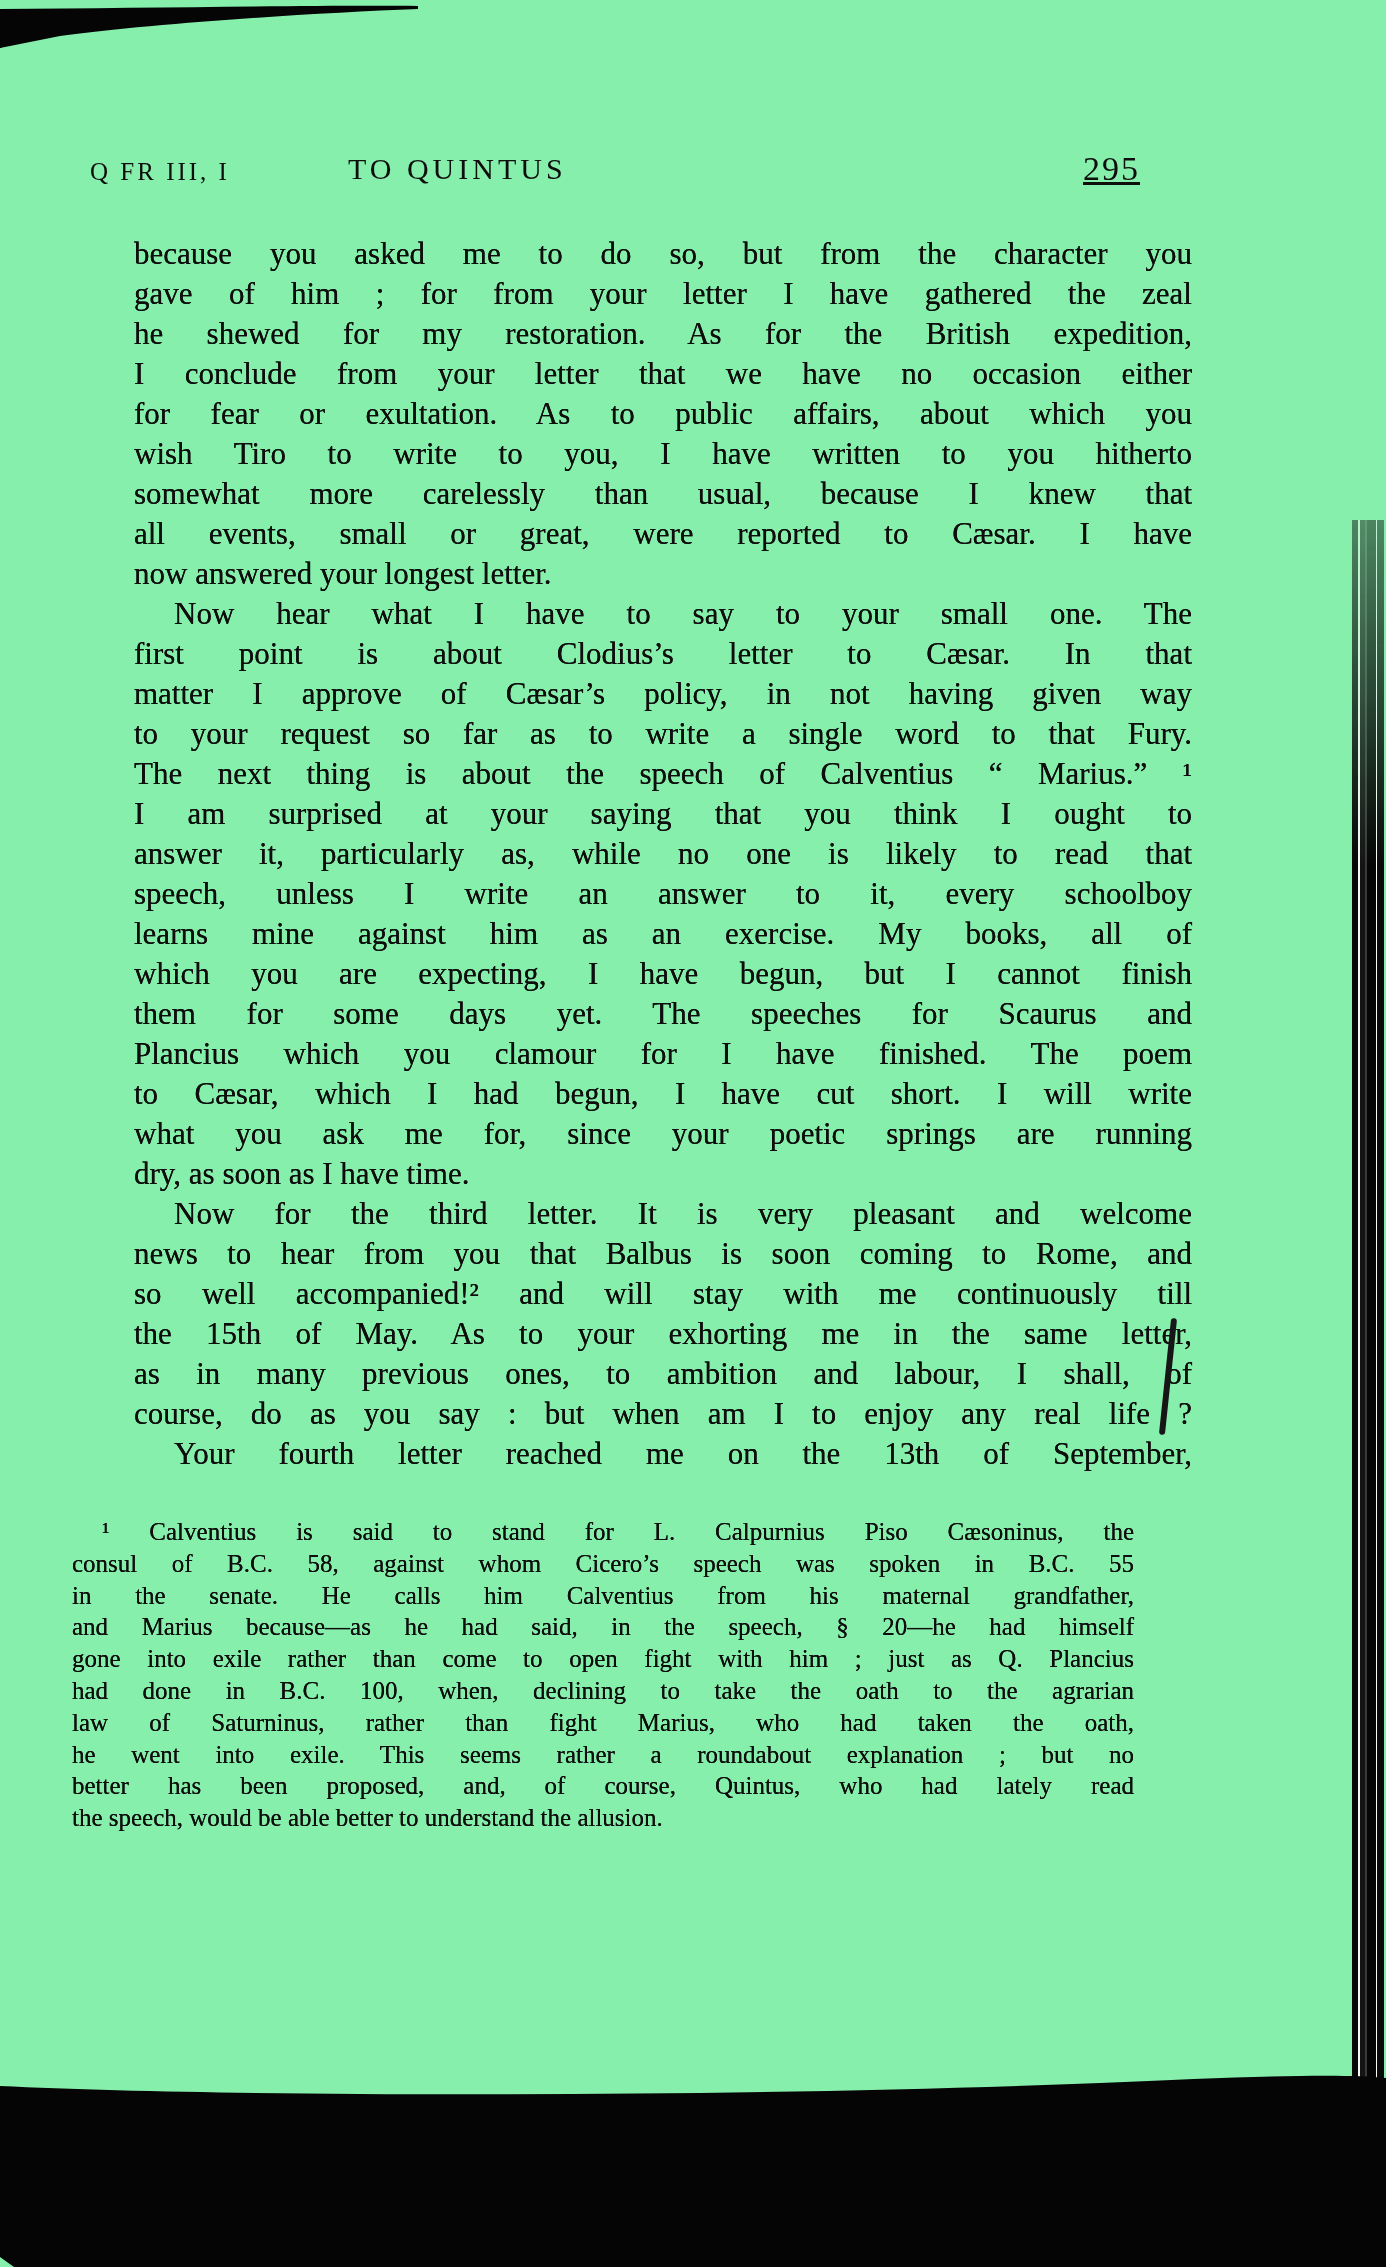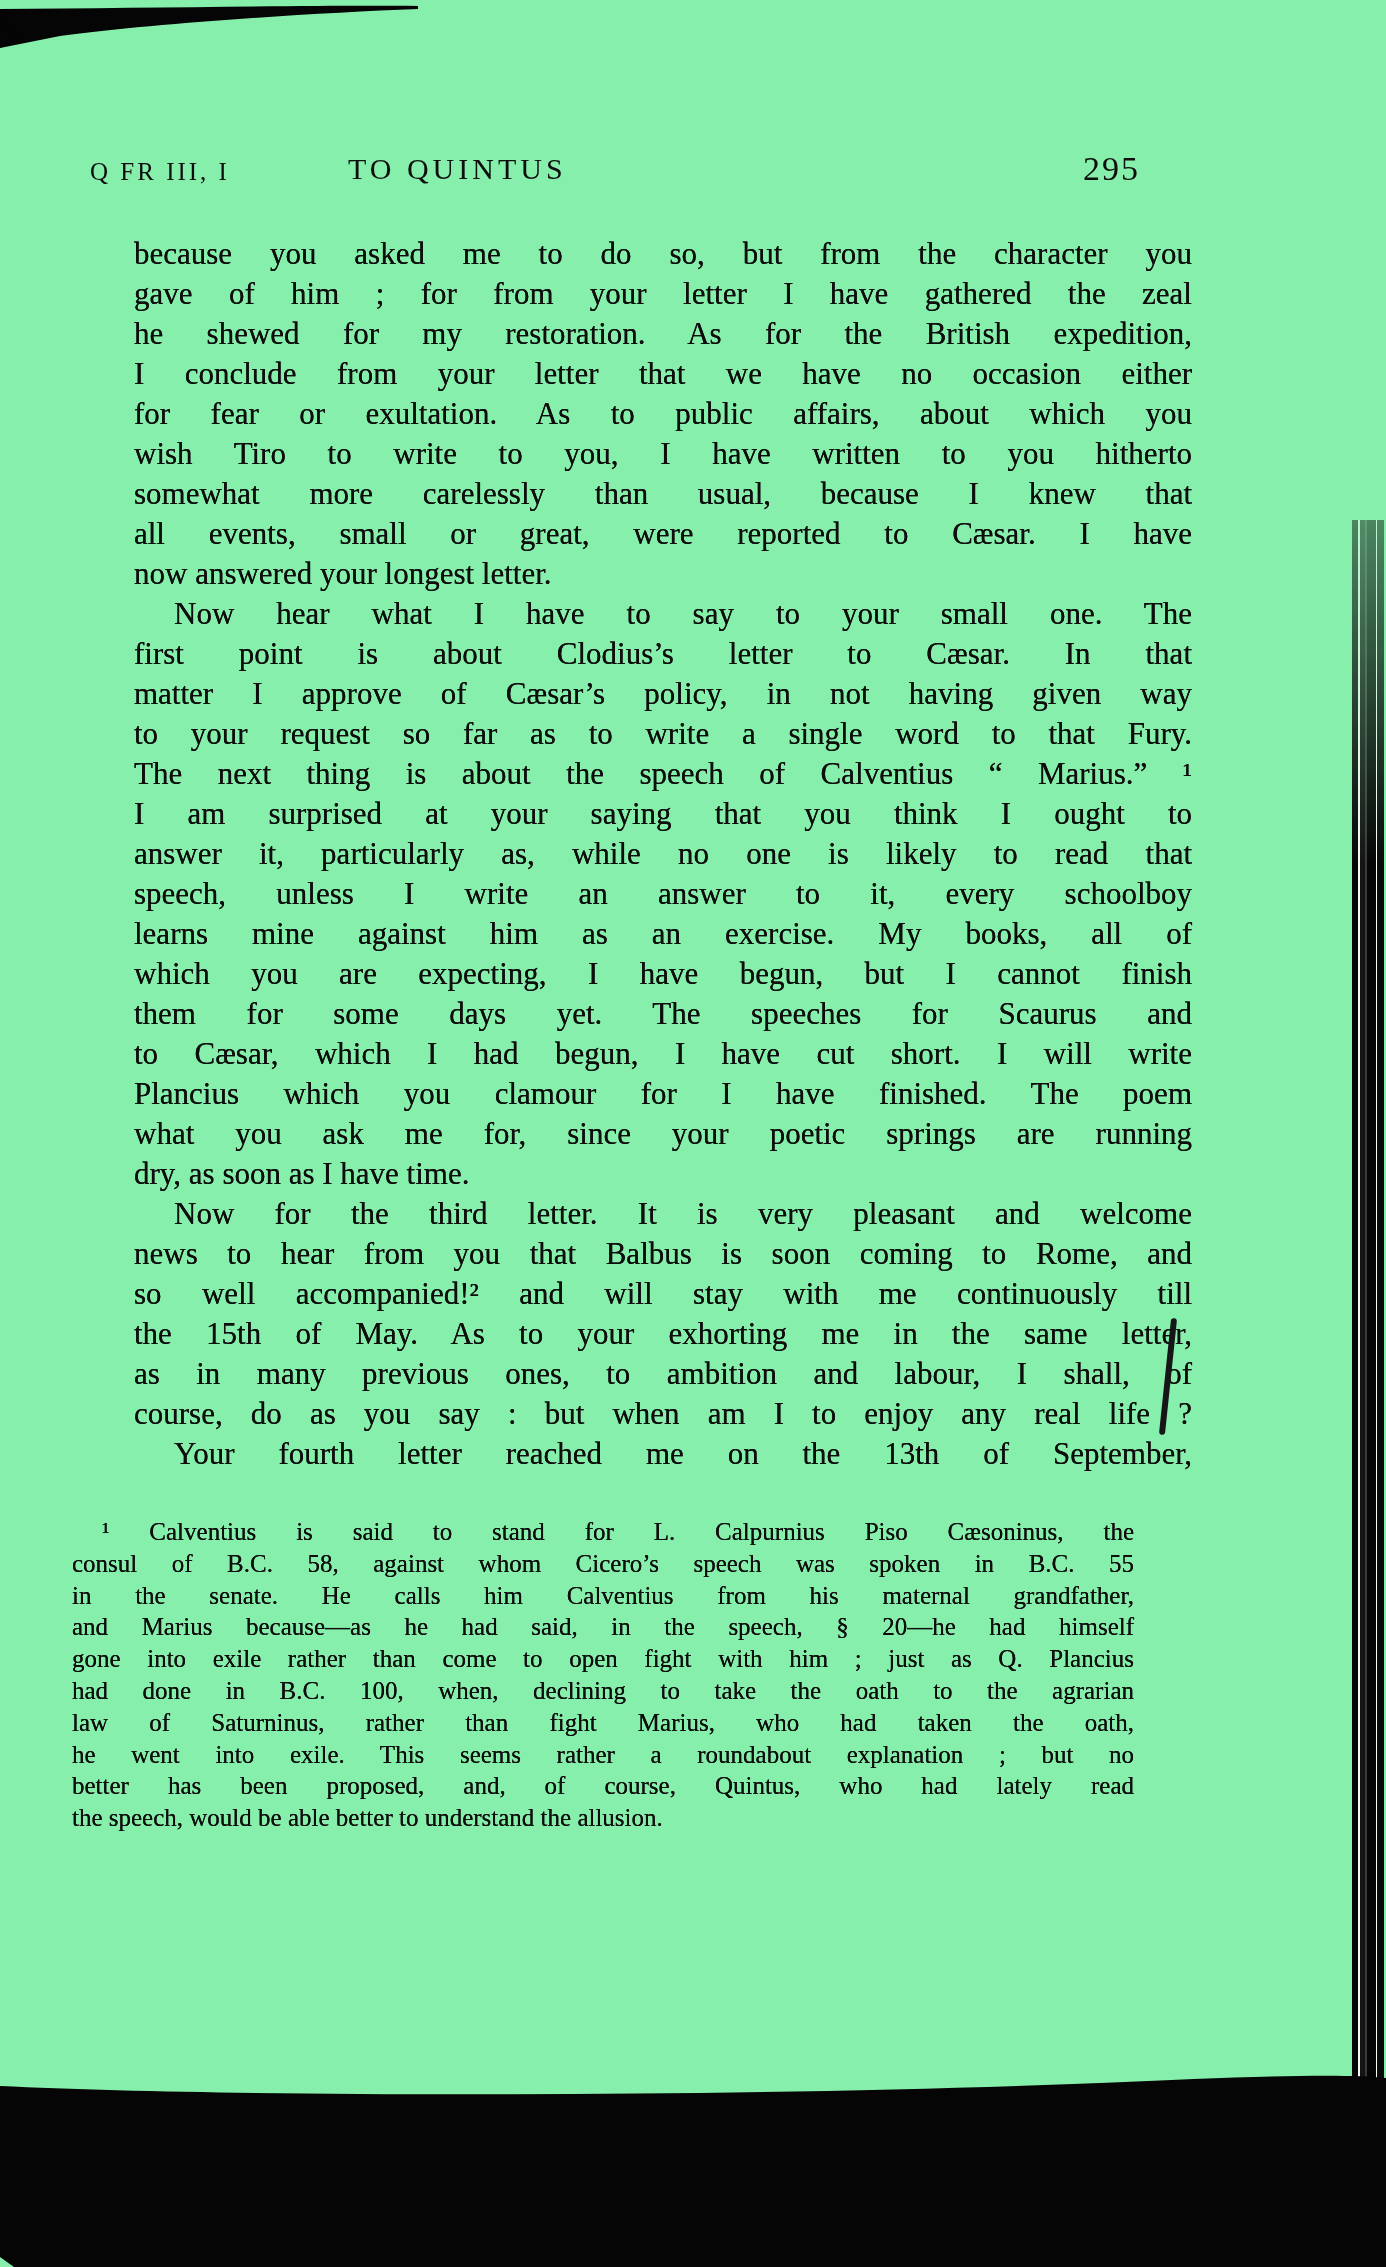--- a/index.html
+++ b/index.html
@@ -41,21 +41,21 @@
   .header-left{
     position:absolute;left:90px;top:8px;
     font-size:25px;letter-spacing:3px;
   }
   .header-title{
     position:absolute;left:348px;top:2px;
     font-size:30px;letter-spacing:4px;
   }
   .header-page-number{
     position:absolute;right:246px;top:0px;
-    font-size:34px;letter-spacing:2px;
+    font-size:34px;letter-spacing:2px;text-decoration:underline;
   }
   
   .body-text{
     position:absolute;left:88px;top:234px;width:1058px;
     font-size:31px;
     text-shadow:0 0 .5px currentColor;
     margin-left:46px;
   }
   .bline{
     height:40px;line-height:40px;
@@ -109,22 +109,22 @@
       <div class="bline">first point is about Clodius’s letter to Cæsar.  In that</div>
       <div class="bline">matter I approve of Cæsar’s policy, in not having given way</div>
       <div class="bline">to your request so far as to write a single word to that Fury.</div>
       <div class="bline">The next thing is about the speech of Calventius “ Marius.” ¹</div>
       <div class="bline">I am surprised at your saying that you think I ought to</div>
       <div class="bline">answer it, particularly as, while no one is likely to read that</div>
       <div class="bline">speech, unless I write an answer to it, every schoolboy</div>
       <div class="bline">learns mine against him as an exercise.  My books, all of</div>
       <div class="bline">which you are expecting, I have begun, but I cannot finish</div>
       <div class="bline">them for some days yet.  The speeches for Scaurus and</div>
+      <div class="bline">Plancius which you clamour for I have finished.  The poem</div>
       <div class="bline">to Cæsar, which I had begun, I have cut short.  I will write</div>
-      <div class="bline">Plancius which you clamour for I have finished.  The poem</div>
       <div class="bline">what you ask me for, since your poetic springs are running</div>
       <div class="bline last">dry, as soon as I have time.</div>
       <div class="bline indent">Now for the third letter.  It is very pleasant and welcome</div>
       <div class="bline">news to hear from you that Balbus is soon coming to Rome, and</div>
       <div class="bline">so well accompanied!² and will stay with me continuously till</div>
       <div class="bline">the 15th of May.  As to your exhorting me in the same letter,</div>
       <div class="bline">as in many previous ones, to ambition and labour, I shall, of</div>
       <div class="bline">course, do as you say :  but when am I to enjoy any real life ?</div>
       <div class="bline indent">Your fourth letter reached me on the 13th of September,</div>
     </div>

